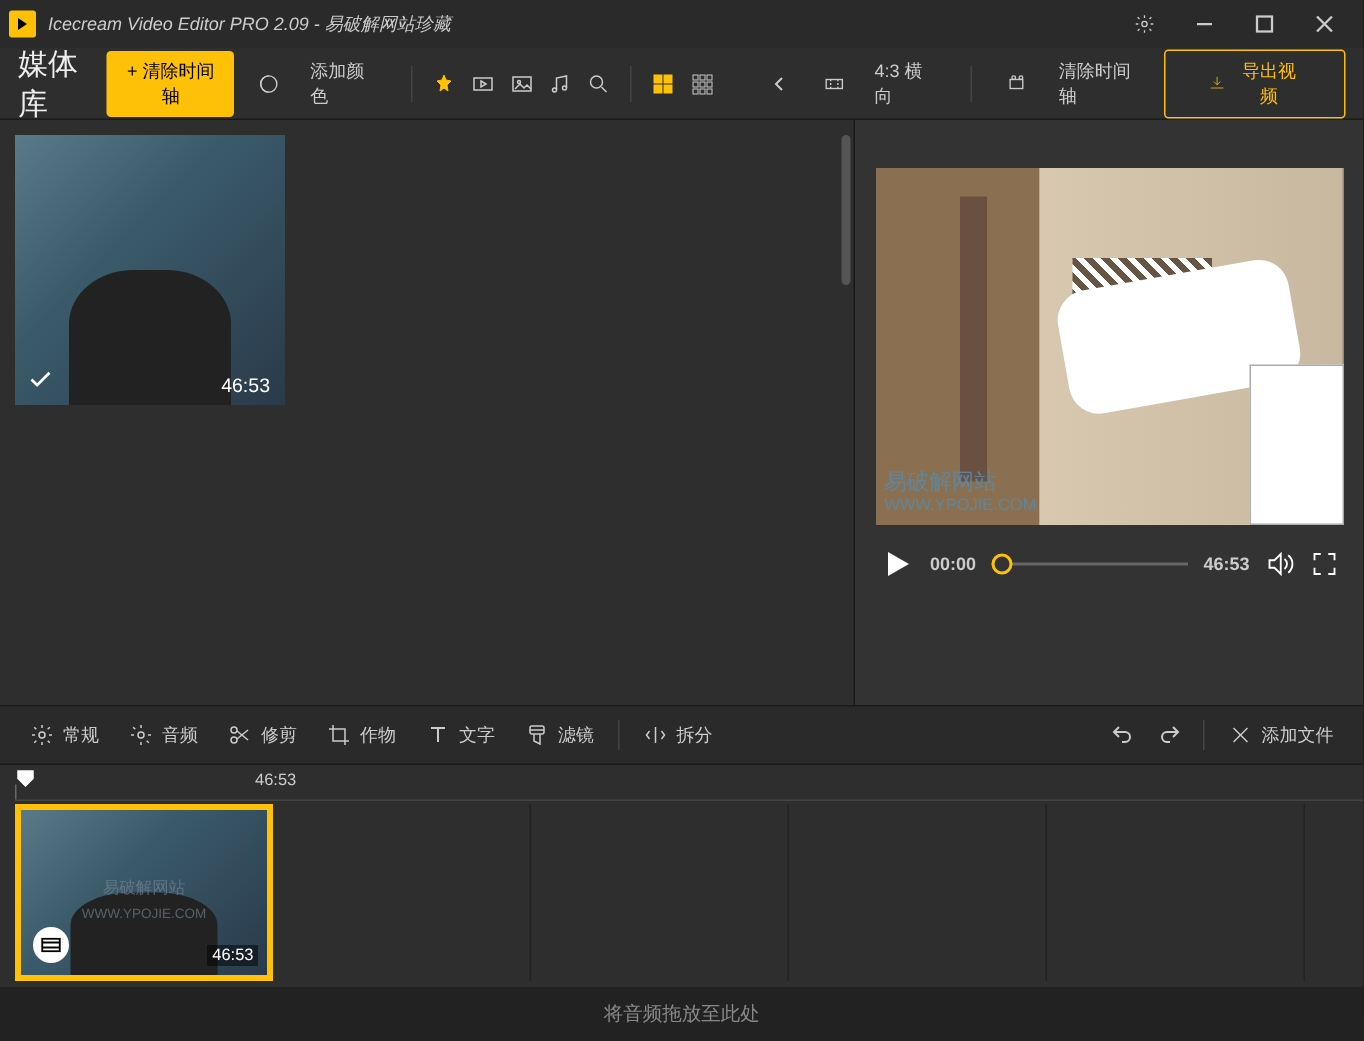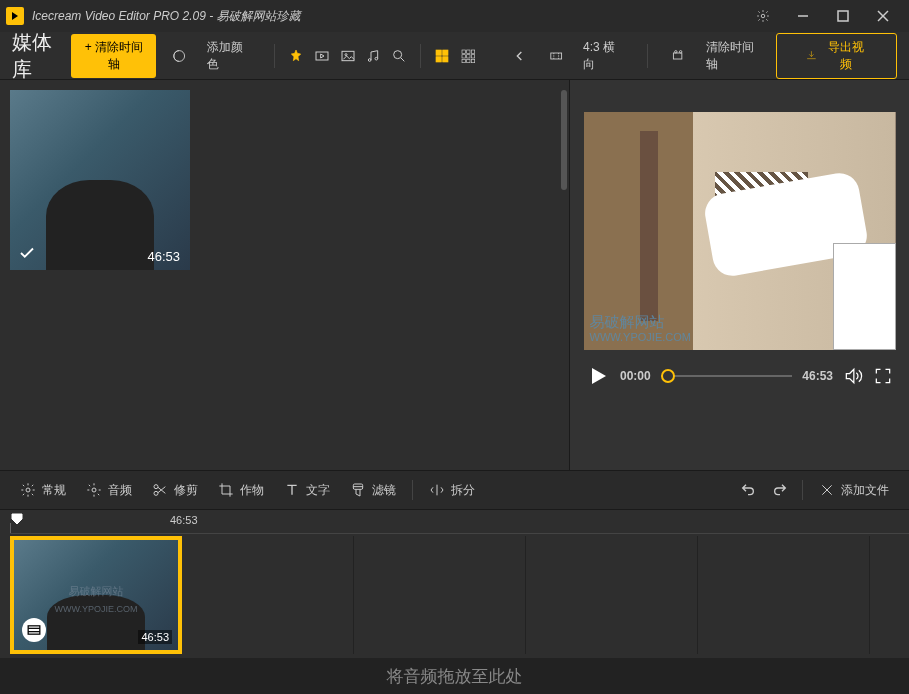--- a/index.html
+++ b/index.html
@@ -84,21 +84,21 @@
 .tl-track { height: 124px; background: #2e2e2e; display: flex; gap: 0; padding: 2px 10px; }
 .tl-clip { width: 172px; height: 118px; border: 4px solid #ffc107; background: linear-gradient(135deg, #5a7a8a 0%, #3a5a6a 40%, #2a3a4a 100%); position: relative; cursor: pointer; }
 .tl-clip-shape { position: absolute; width: 60%; height: 50%; background: #222; bottom: 0; left: 20%; border-radius: 40% 40% 0 0; }
 .tl-wm { position: absolute; left: 50%; top: 40%; transform: translateX(-50%); color: #7a8a9a; font-size: 11px; white-space: nowrap; opacity: 0.6; }
 .tl-wm-url { position: absolute; left: 50%; top: 58%; transform: translateX(-50%); color: #7a8a9a; font-size: 9px; white-space: nowrap; opacity: 0.6; }
 .tl-clip-icon { position: absolute; bottom: 8px; left: 8px; width: 24px; height: 24px; background: #fff; border-radius: 50%; display: flex; align-items: center; justify-content: center; }
 .tl-clip-icon svg { width: 14px; height: 10px; stroke: #000; fill: none; stroke-width: 1.5; }
 .tl-clip-duration { position: absolute; bottom: 6px; right: 6px; font-size: 11px; color: #fff; background: rgba(0,0,0,0.5); padding: 1px 3px; }
 .tl-slot { width: 172px; height: 118px; border-right: 1px solid #222; }
 
-.tl-audio { height: 36px; background: #222; display: flex; align-items: center; justify-content: center; font-size: 17px; color: #888; }
+.tl-audio { height: 36px; background: #222; display: flex; align-items: center; justify-content: center; font-size: 13px; color: #888; }
 </style>
 </head>
 <body>
 
 <div class="titlebar">
   <div class="app-icon">
     <svg viewBox="0 0 10 10">
         <path d="M2 1 L8 5 L2 9 Z"></path>
       </svg>
   </div>

